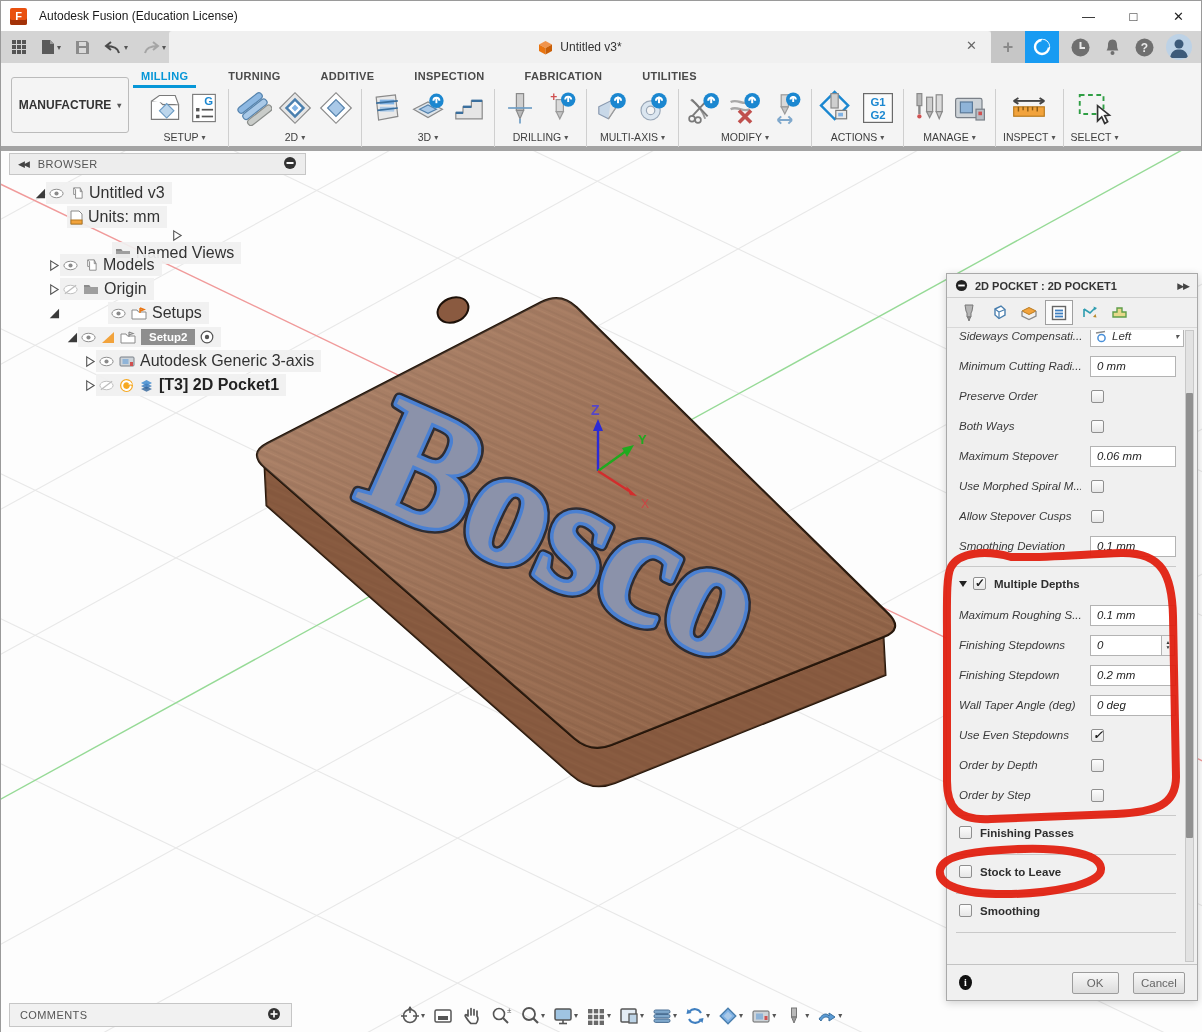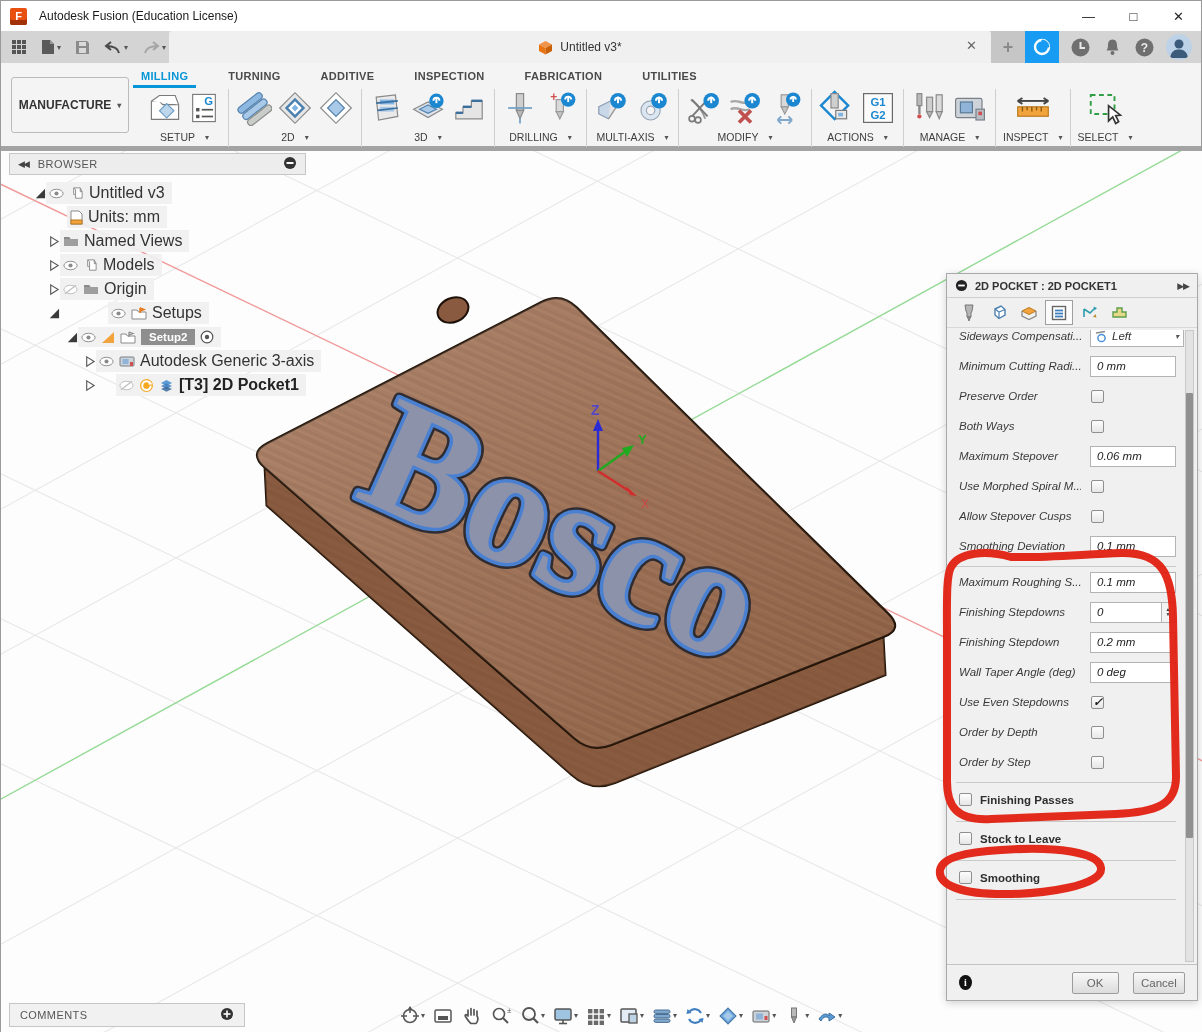--- a/index.html
+++ b/index.html
@@ -30,21 +30,21 @@
   
   .ribbon { position:absolute; left:0; top:62px; width:100%; height:88px; background:#f4f4f4; border-bottom:5px solid #a3a3a3; }
   .ribbon-tabs { position:absolute; left:138px; top:0; height:26px; display:flex; gap:36px; align-items:center; }
   .rtab { font-size:11px; font-weight:bold; color:#4a4a4a; letter-spacing:.3px; position:relative; padding:4px 2px; }
   .rtab.active { color:#0696d7; }
   .rtab.active::after { content:""; position:absolute; left:-6px; right:-6px; bottom:-2px; height:3px; background:#0696d7; }
   .manufacture { position:absolute; left:10px; top:14px; width:118px; height:56px; border:1px solid #bbb; border-radius:3px; background:#f4f4f4; display:flex; align-items:center; justify-content:center; gap:6px; font-weight:bold; font-size:12px; color:#333; }
   .ribbon-body { position:absolute; left:140px; top:24px; height:62px; display:flex; align-items:flex-start; }
   .rgroup { display:flex; flex-direction:column; align-items:center; padding:0 7px; }
   .ricons { display:flex; gap:5px; height:42px; align-items:center; }
-  .rlabel { font-size:10.5px; color:#3d3d3d; margin-top:2px; display:flex; align-items:center; gap:10px; }
+  .rlabel { font-size:10.5px; color:#3d3d3d; margin-top:2px; display:flex; align-items:center; gap:3px; }
   .rsep { width:1px; height:58px; background:#cfcfcf; margin-top:2px; }
 
   
   .viewport { position:absolute; left:0; top:150px; width:1202px; height:882px; background:#fdfdfd; overflow:hidden; }
   .scene { position:absolute; left:0; top:0; }
 
   
   .viewcube { position:absolute; left:1080px; top:168px; width:118px; height:112px; }
 
   
@@ -55,21 +55,21 @@
   .bh-min { margin-left:auto; }
   .tree { margin-top:6px; }
   .trow { height:24px; display:flex; align-items:center; }
   .chip { display:inline-flex; align-items:center; gap:5px; background:rgba(240,240,240,.92); padding:2px 7px 2px 3px; }
   .tlabel { font-size:16px; color:#333; white-space:nowrap; }
   .tlabel.bold { font-weight:bold; color:#222; }
   .setup2-chip { background:#8e8e8e; color:#fff; font-weight:bold; padding:2px 8px; font-size:11.5px; }
   .exp { width:13px; height:13px; flex:none; }
 
   
-  .comments { position:absolute; left:8px; top:1002px; width:236px; height:24px; background:#f1f1f1; border:1px solid #c6c6c6; display:flex; align-items:center; padding:0 10px; }
+  .comments { position:absolute; left:8px; top:1002px; width:283px; height:24px; background:#f1f1f1; border:1px solid #c6c6c6; display:flex; align-items:center; padding:0 10px; }
   .comments span.lbl { font-size:11px; color:#555; letter-spacing:.4px; }
 
   
   .navbar { position:absolute; left:396px; top:1001px; height:27px; display:flex; align-items:center; gap:3px; }
   .nav-btn { display:flex; align-items:center; padding:1px 2px; }
 
   
   .dialog { position:absolute; left:945px; top:272px; width:252px; height:728px; background:#f0f0f0; border:1px solid #a9a9a9; box-shadow:0 2px 8px rgba(0,0,0,.18); }
   .dlg-header { height:24px; display:flex; align-items:center; padding:0 8px; border-bottom:1px solid #cfcfcf; }
   .dlg-title { font-size:11px; font-weight:bold; color:#333; margin-left:7px; }
@@ -585,21 +585,21 @@
       <div class="trow" style="padding-left:58px;">
         <span class="chip">
           <svg width="13" height="15" viewBox="0 0 13 15">
               <path d="M1 1 L9 1 L12 4 L12 14 L1 14 Z" fill="#fff" stroke="#8a8a8a"></path>
               <rect x="1" y="10" width="11" height="4" fill="#f2a33c" stroke="#b97a1e"></rect>
             </svg>
           <span class="tlabel">Units: mm</span>
         </span>
       </div>
 
-      <div class="trow" style="padding-left:38px;">
+      <div class="trow" style="padding-left:38px;flex-direction:column;">
         <svg class="exp" viewBox="0 0 14 14">
             <path d="M4 2 L12 7 L4 12 Z" fill="#fff" stroke="#555" stroke-width="1.2"></path>
           </svg>
         <span class="chip">
           <svg width="16" height="12" viewBox="0 0 16 12">
               <path d="M1 2 L6 2 L7.5 4 L15 4 L15 11 L1 11 Z" fill="#9e9e9e"></path>
               <path d="M1 2 L6 2 L7.5 4 L1 4 Z" fill="#8a8a8a"></path>
             </svg>
           <span class="tlabel">Named Views</span>
         </span>
@@ -691,21 +691,21 @@
             </svg>
           <svg width="16" height="13" viewBox="0 0 16 13">
               <rect x="1" y="2" width="14" height="9" rx="1" fill="#cdd3d8" stroke="#7a8088"></rect>
               <rect x="3.5" y="4" width="6" height="5" fill="#8fb4d8"></rect>
               <rect x="11" y="7" width="3" height="4" fill="#d05050"></rect>
             </svg>
           <span class="tlabel">Autodesk Generic 3-axis</span>
         </span>
       </div>
 
-      <div class="trow" style="padding-left:74px;justify-content:space-between;">
+      <div class="trow" style="padding-left:74px;">
         <svg class="exp" viewBox="0 0 14 14">
             <path d="M4 2 L12 7 L4 12 Z" fill="#fff" stroke="#555" stroke-width="1.2"></path>
           </svg>
         <span class="chip">
           <svg width="15" height="11" viewBox="0 0 16 11">
               <ellipse cx="8" cy="5.5" rx="7" ry="4.5" fill="#fff" stroke="#bdbdbd"></ellipse>
               <line x1="2" y1="10" x2="14" y2="1" stroke="#bdbdbd" stroke-width="1.4"></line>
             </svg>
           <svg width="15" height="15" viewBox="0 0 15 15">
               <circle cx="7.5" cy="7.5" r="6.5" fill="#f6a821"></circle>
@@ -939,20 +939,25 @@
       <div class="drow">
         <span class="dlabel">Allow Stepover Cusps</span>
         <span class="cb"></span>
       </div>
       <div class="drow">
         <span class="dlabel">Smoothing Deviation</span>
         <span class="dinput">0.1 mm</span>
       </div>
 
       <div class="dsec"></div>
+      <div class="dgroup">
+        <span class="tri-exp"></span>
+        <span class="cb checked"></span>
+        <span class="glabel">Multiple Depths</span>
+      </div>
       <div class="drow">
         <span class="dlabel">Maximum Roughing S...</span>
         <span class="dinput">0.1 mm</span>
       </div>
       <div class="drow">
         <span class="dlabel">Finishing Stepdowns</span>
         <span class="dinput narrow">0</span>
         <span class="spin">
             <span>▲</span>
             <span>▼</span>

